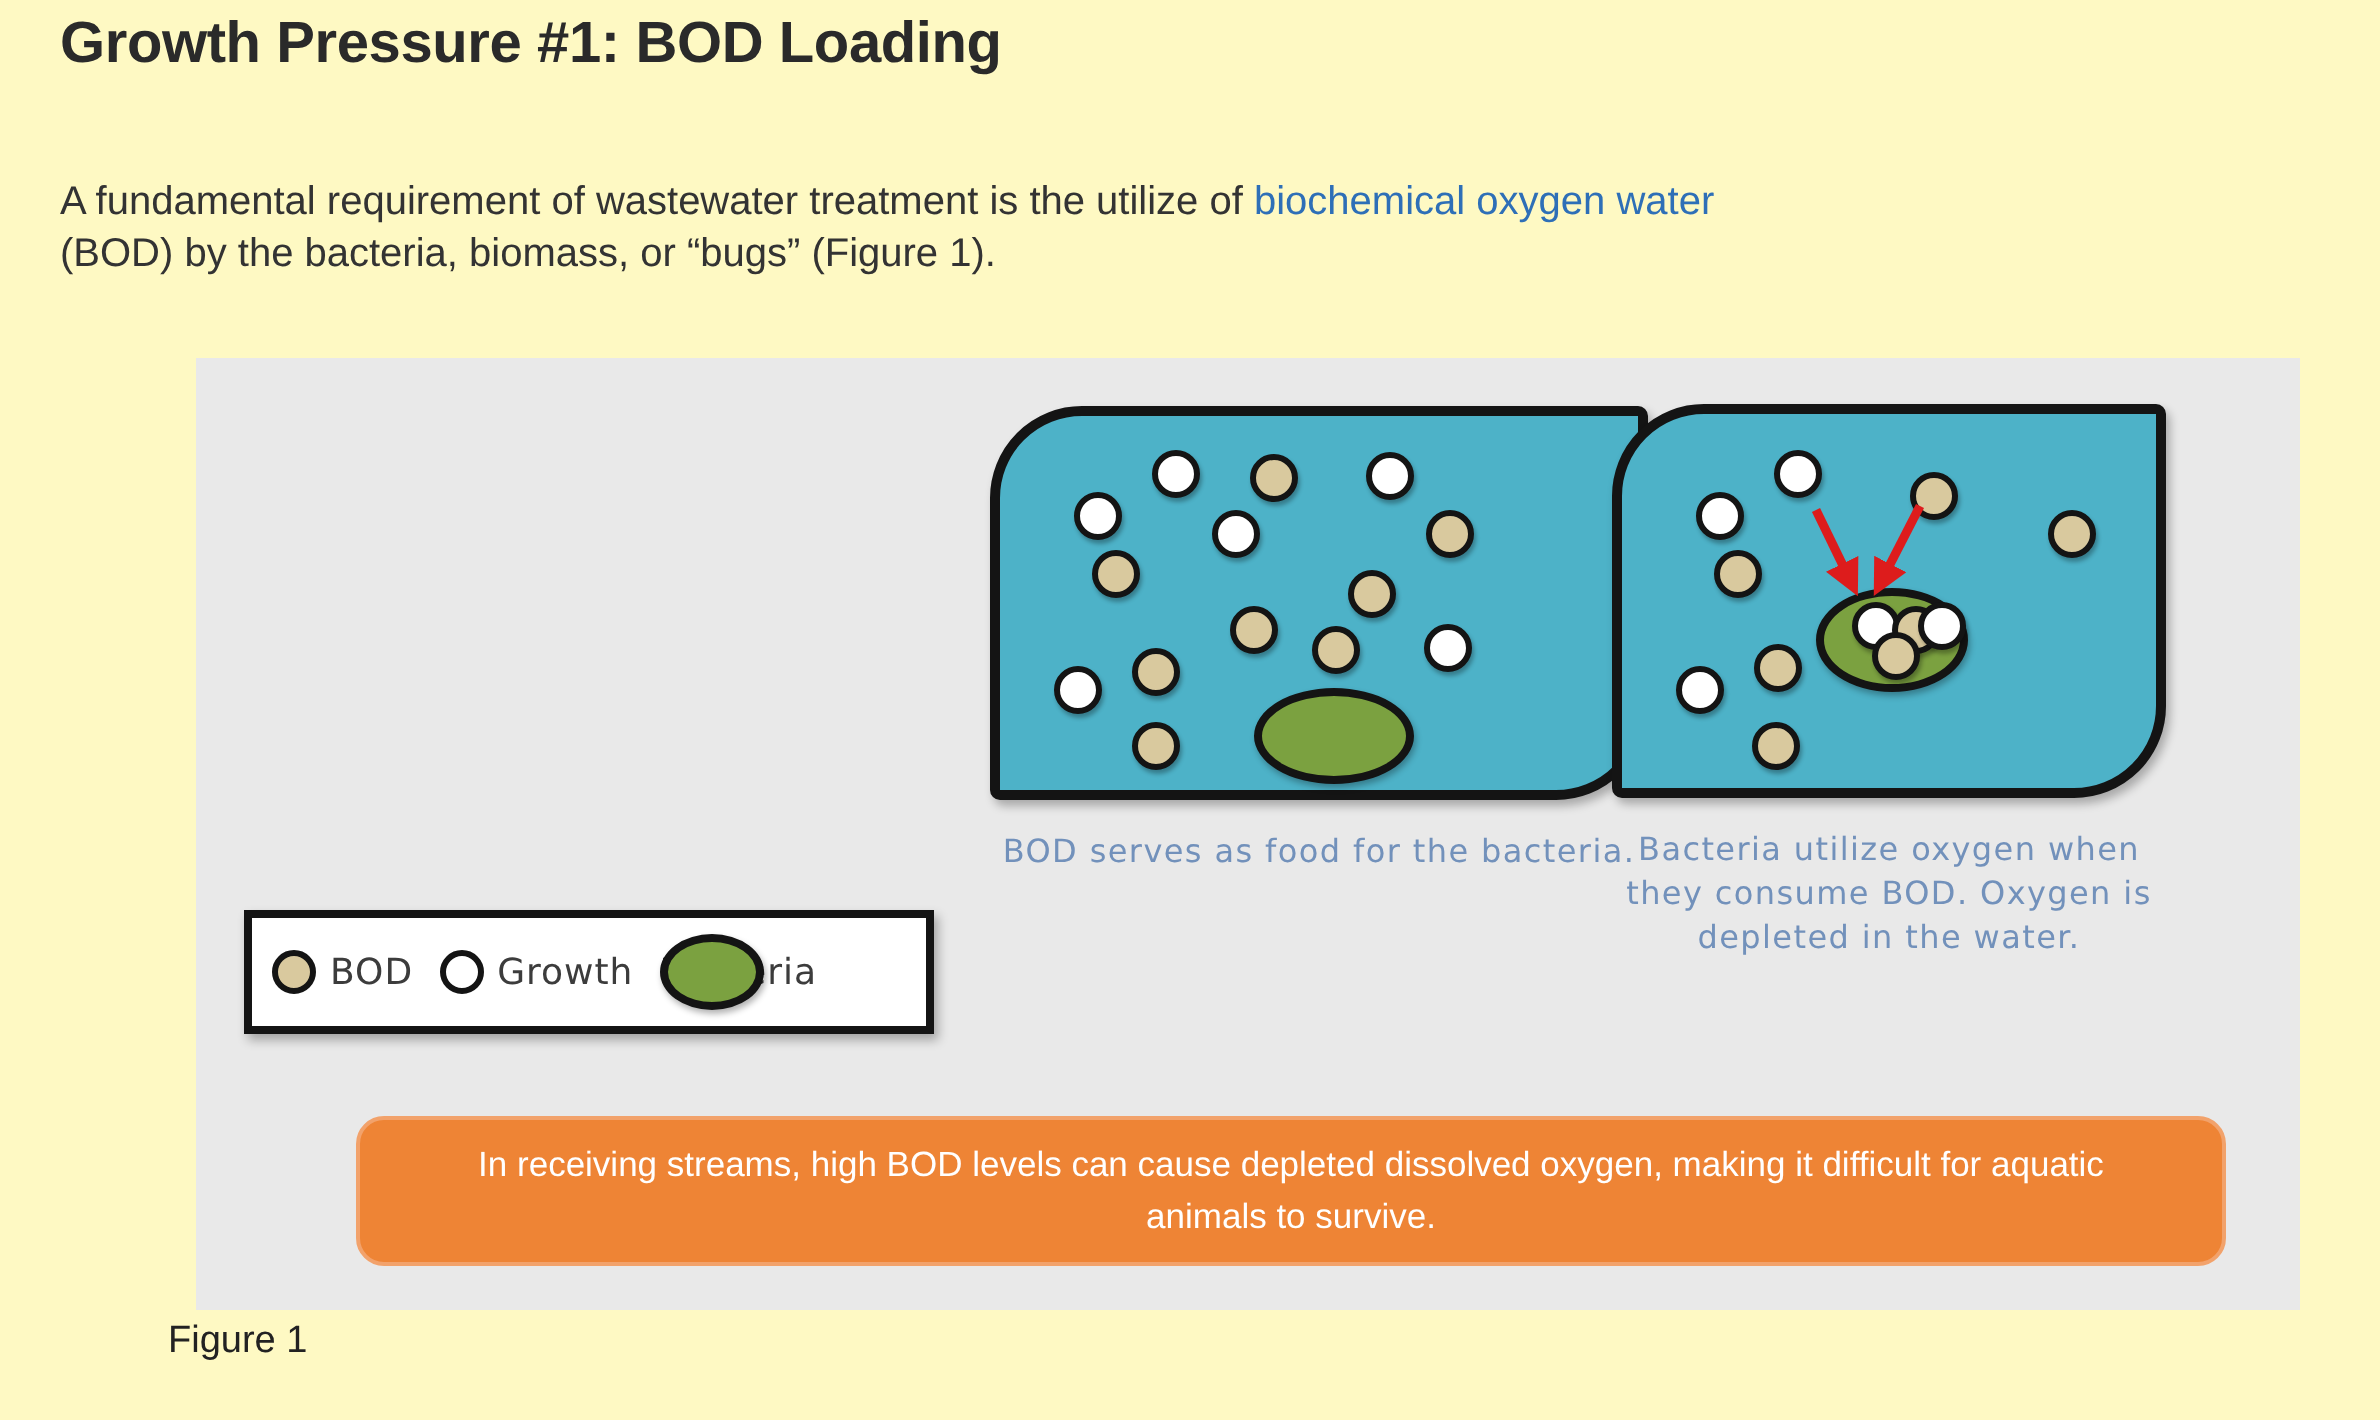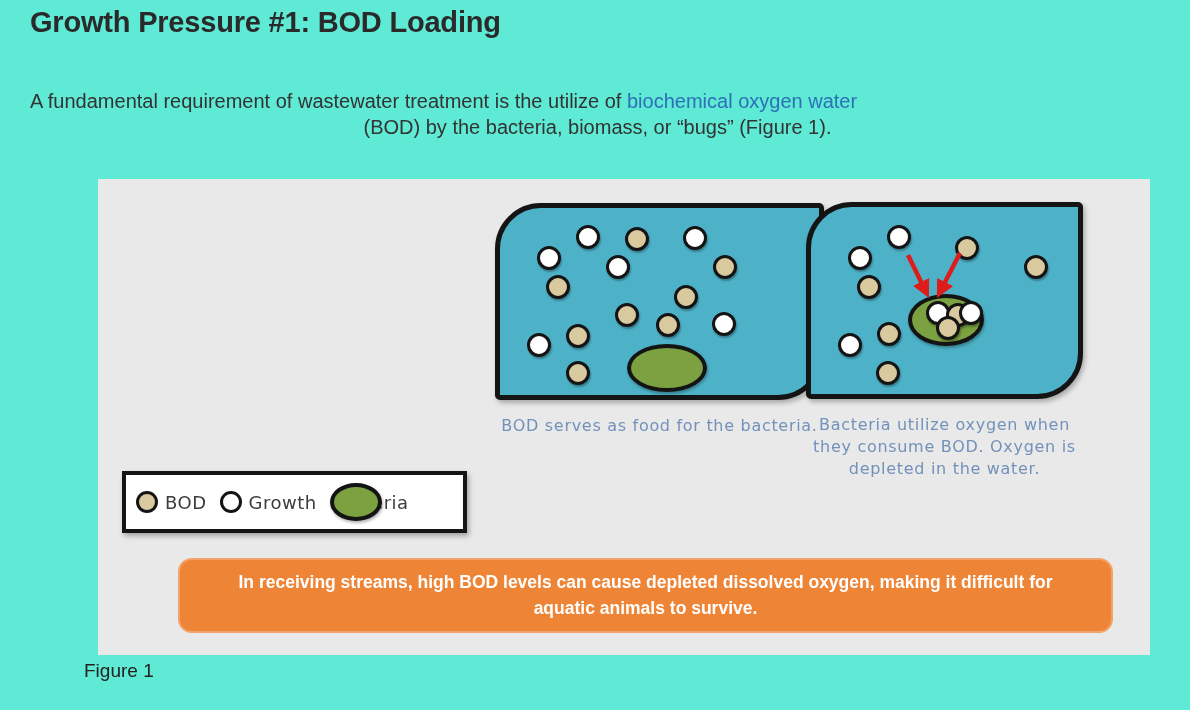--- a/index.html
+++ b/index.html
@@ -1,25 +1,25 @@
 <!DOCTYPE html>
 <html style="--water: #4db2c8; --bod: #d9c99e; --oxygen: #ffffff; --bacteria: #7ba140; --caption: #7291bb; --link: #2e6fb7; --callout_bg: #ee8435; --callout_text: #ffffff; --figure_bg: #e9e9e9; --arrow: #dd1c1c;"><head>
 <meta charset="utf-8">
 <style>
   html,body{margin:0;padding:0;background:#ffffff;}
   .page{position:relative;width:1190px;height:710px;overflow:hidden;
-        font-family:"Liberation Sans",sans-serif;background:#5eead4;}
+        font-family:"Liberation Sans",sans-serif;background:#fef9c3;}
 
   .page-title{position:absolute;left:30px;top:6px;margin:0;
     font-size:29px;font-weight:700;color:#2a2a2a;letter-spacing:-0.2px;}
 
   .intro{position:absolute;left:30px;top:88px;width:1135px;margin:0;
     font-size:20px;line-height:26px;color:#333333;}
   .intro a{color:var(--link);text-decoration:none;cursor:pointer;}
-  .intro .post{display:block;text-align:center;}
+  .intro .post{display:block;}
 
   .figure{position:absolute;left:98px;top:179px;width:1052px;height:476px;
     background:var(--figure_bg);}
 
   .panel{position:absolute;}
   .tank{position:relative;width:100%;box-sizing:border-box;
     background:var(--water);border:5px solid #141414;
     border-radius:46px 5px 46px 5px;
     box-shadow:2px 3px 5px rgba(0,0,0,0.28);}
   .dot{position:absolute;width:24px;height:24px;border-radius:50%;
@@ -30,39 +30,39 @@
   .bacteria{position:absolute;border-radius:50%;background:var(--bacteria);
     border:4px solid #141414;box-sizing:border-box;
     box-shadow:1px 2px 3px rgba(0,0,0,0.3);}
   .arrow-layer{position:absolute;left:0;top:0;pointer-events:none;}
 
   .caption{margin-top:15px;width:calc(100% + 8px);margin-left:-4px;
     text-align:center;color:var(--caption);
     font-size:16px;letter-spacing:0.7px;line-height:1.38;
     font-family:"DejaVu Sans",sans-serif;}
 
-  .legend{position:absolute;left:24px;top:292px;width:345px;height:62px;
+  .legend{position:absolute;left:24px;top:276px;width:345px;height:62px;
     box-sizing:border-box;background:#ffffff;border:4px solid #141414;
     display:flex;align-items:center;padding:0 10px;
     box-shadow:2px 3px 5px rgba(0,0,0,0.3);}
   .legend-item{display:flex;align-items:center;}
   .legend-icon{box-sizing:border-box;flex:none;}
   .legend-icon.bod,.legend-icon.oxygen{width:22px;height:22px;border-radius:50%;
     border:3px solid #141414;margin-right:7px;}
   .legend-icon.bod{background:var(--bod);}
   .legend-icon.oxygen{background:var(--oxygen);}
   .legend-icon.bacteria{width:52px;height:38px;border-radius:50%;
     border:4px solid #141414;background:var(--bacteria);margin-right:2px;}
   .legend-label{font-size:18px;color:#3c3c3c;letter-spacing:0.5px;
     margin-right:13px;font-family:"DejaVu Sans",sans-serif;white-space:nowrap;}
   .legend-item:last-child .legend-label{margin-right:0;}
 
   .callout{position:absolute;left:80px;top:379px;width:935px;box-sizing:border-box;
     background:var(--callout_bg);border:2px solid #f2a26b;border-radius:14px;
-    color:var(--callout_text);font-weight:700;font-size:17.5px;line-height:1.5;
+    color:var(--callout_text);font-weight:400;font-size:17.5px;line-height:1.5;
     text-align:center;padding:9px 34px;}
 
   .figure-label{position:absolute;left:84px;top:660px;
     font-size:19px;color:#222222;}
 </style>
 </head>
 <body>
 
 <div class="page">
 

